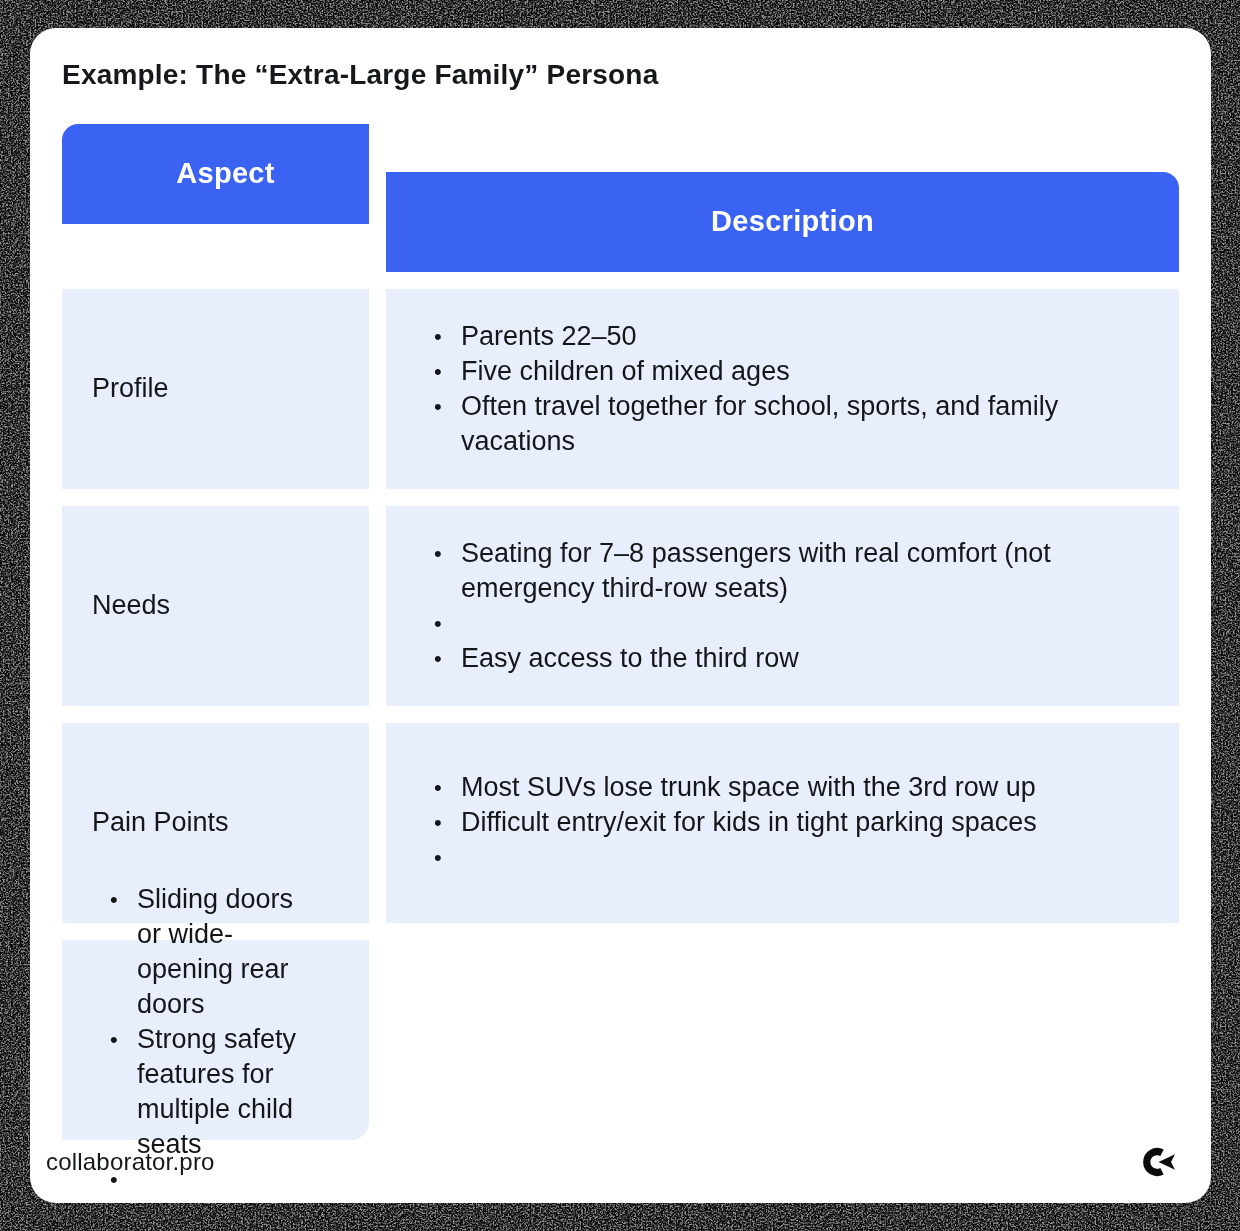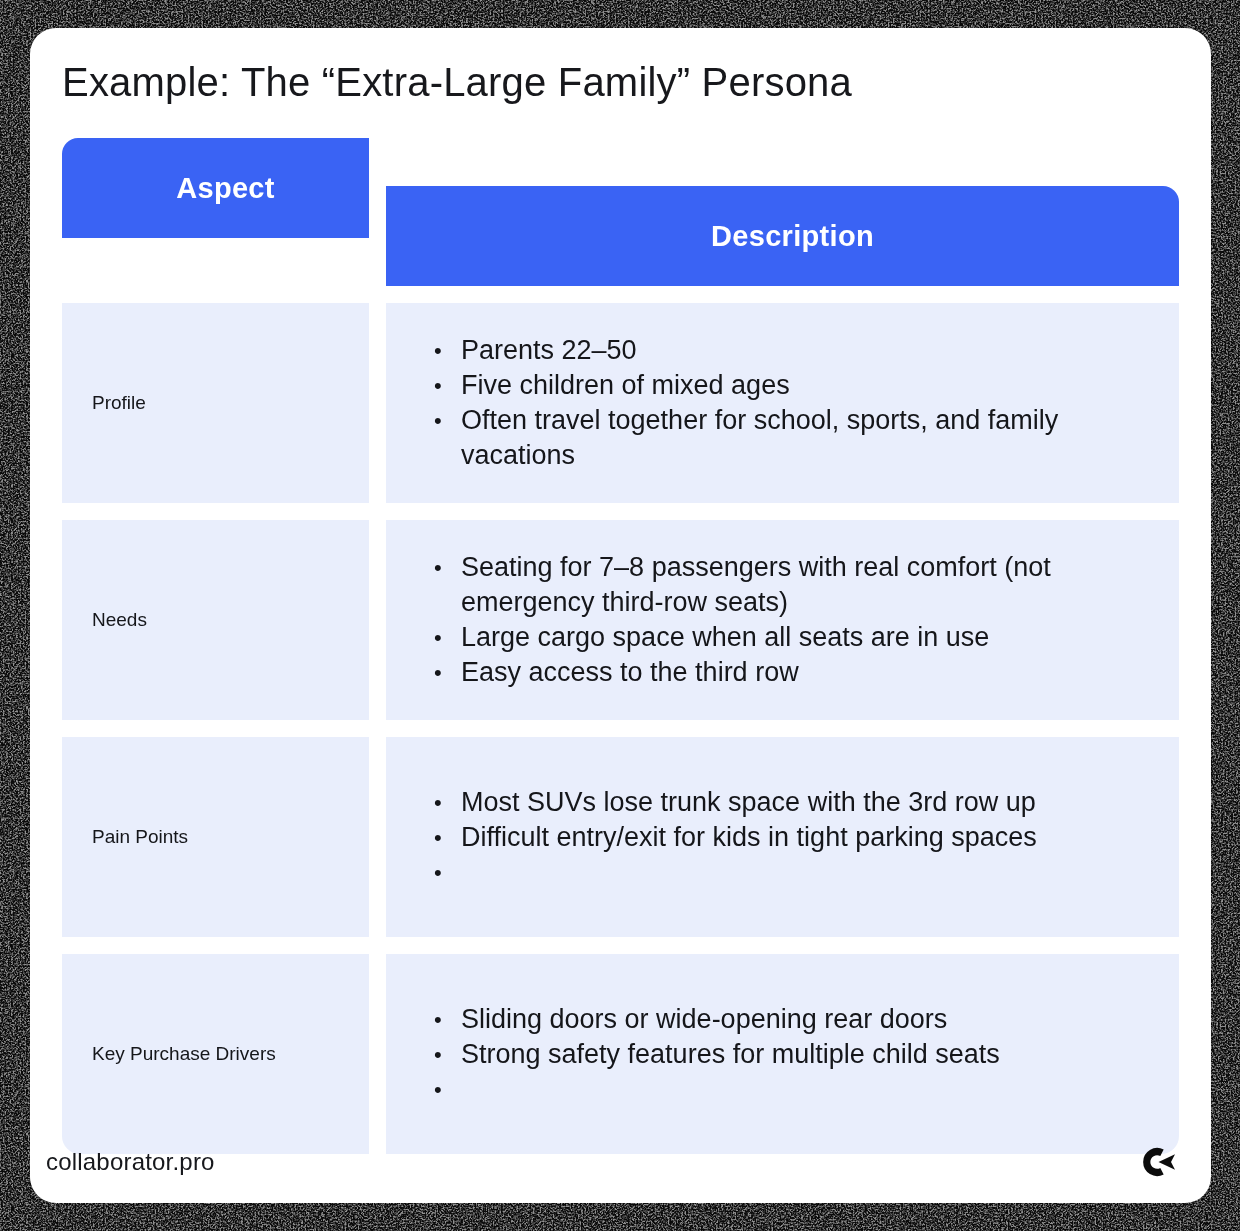--- a/index.html
+++ b/index.html
@@ -30,22 +30,22 @@
     top: 28px;
     width: 1181px;
     height: 1175px;
     background: #ffffff;
     border-radius: 26px;
     box-sizing: border-box;
     padding: 30px 32px;
   }
   .title {
     margin: 0;
-    font-size: 40px;
-    font-weight: 400;
+    font-size: 28px;
+    font-weight: 700;
     color: #17181c;
     letter-spacing: 0.2px;
     line-height: 1.2;
   }
   .persona-table {
     margin-top: 32px;
     display: grid;
     grid-template-columns: 307px 1fr;
     column-gap: 17px;
     row-gap: 17px;
@@ -67,21 +67,21 @@
   .cell {
     background: #e9eefc;
     height: 200px;
     box-sizing: border-box;
     display: flex;
     align-items: center;
   }
   .aspect-cell {
     padding-left: 30px;
     padding-right: 20px;
-    font-size: 19px;
+    font-size: 27px;
     color: #15161a;
     line-height: 1.25;
   }
   .desc-cell {
     padding: 20px 56px 20px 48px;
   }
   .aspect-cell.last { border-radius: 0 0 0 18px; }
   .desc-cell.last   { border-radius: 0 0 18px 0; }
   .bullets {
     list-style: none;
@@ -166,21 +166,20 @@
     <span class="aspect-label">Needs</span>
   </div>
   <div class="cell desc-cell">
     <ul class="bullets">
             <li>
               <span class="dot">•</span>
               <span class="bullet-text">Seating for 7–8 passengers with real comfort (not emergency third-row seats)</span>
             </li>
             <li>
               <span class="dot">•</span>
-              <span class="bullet-text">Large cargo space when all seats are in use</span>
             </li>
             <li>
               <span class="dot">•</span>
               <span class="bullet-text">Easy access to the third row</span>
             </li>
           </ul>
   </div>
 
   <div class="cell aspect-cell">
     <span class="aspect-label">Pain Points</span>
@@ -194,23 +193,20 @@
             <li>
               <span class="dot">•</span>
               <span class="bullet-text">Difficult entry/exit for kids in tight parking spaces</span>
             </li>
             <li>
               <span class="dot">•</span>
             </li>
           </ul>
   </div>
 
-  <div class="cell aspect-cell last">
-    <span class="aspect-label">Key Purchase Drivers</span>
-  </div>
   <div class="cell desc-cell last">
     <ul class="bullets">
             <li>
               <span class="dot">•</span>
               <span class="bullet-text">Sliding doors or wide-opening rear doors</span>
             </li>
             <li>
               <span class="dot">•</span>
               <span class="bullet-text">Strong safety features for multiple child seats</span>
             </li>

